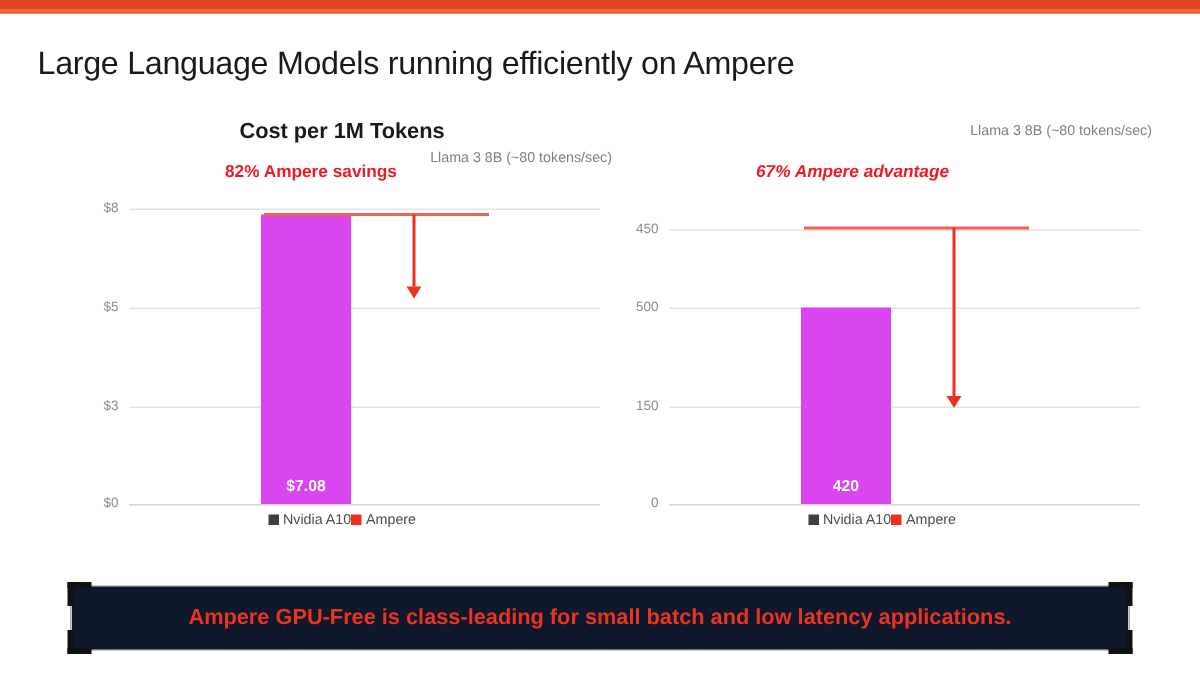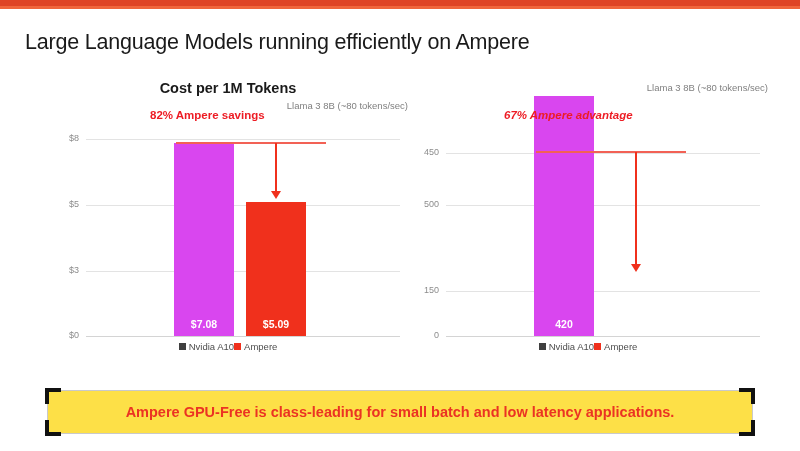--- a/index.html
+++ b/index.html
@@ -187,21 +187,21 @@
   .legend-swatch.nvidia { background: #3F3F3F; }
   .legend-swatch.ampere { background: #F0301C; }
 
   
   #callout {
     position: absolute;
     left: 47px;
     top: 390px;
     width: 706px;
     height: 44px;
-    background: #fde047;
+    background: #0f172a;
     border: 1px solid #c9c9c9;
     box-sizing: border-box;
     display: flex;
     align-items: center;
     justify-content: center;
   }
   #callout-text {
     font-size: 14.5px;
     font-weight: bold;
     color: #EB3323;
@@ -252,23 +252,20 @@
       <span class="tick-label">$0</span>
       <span class="grid-line baseline"></span>
     </div>
 
     <div class="bars-wrap">
 
       <div class="bar bar-nvidia" style="height:193px;">
         <span class="bar-value">$7.08</span>
       </div>
 
-      <div class="bar bar-ampere" style="height:134px;">
-        <span class="bar-value">$5.09</span>
-      </div>
 
       <div class="annot-text" style="left:64px;">82% Ampere savings</div>
       <div class="annot-connector" style="left:90px; top:11px; width:150px;"></div>
       <div class="annot-arrow-line" style="left:189px; top:12px; height:48px;"></div>
       <div class="annot-arrow-head" style="left:185px; top:60px;"></div>
     </div>
   </div>
 
   <div class="legend">
     <span class="legend-item">
@@ -287,32 +284,32 @@
 
   <div class="plot-area">
     <div class="grid-row" style="top:22px;">
       <span class="tick-label">450</span>
       <span class="grid-line"></span>
     </div>
     <div class="grid-row" style="top:74px;">
       <span class="tick-label">500</span>
       <span class="grid-line"></span>
     </div>
-    <div class="grid-row" style="top:140px;margin-top:20px;">
+    <div class="grid-row" style="top:140px;">
       <span class="tick-label">150</span>
       <span class="grid-line"></span>
     </div>
     <div class="grid-row" style="top:205px;">
       <span class="tick-label">0</span>
       <span class="grid-line baseline"></span>
     </div>
 
     <div class="bars-wrap">
 
-      <div class="bar bar-nvidia" style="height:240px;">
+      <div class="bar bar-nvidia" style="height:131px;">
         <span class="bar-value">420</span>
       </div>
 
 
       <div class="annot-text" style="left:58px;font-style:italic;">67% Ampere advantage</div>
       <div class="annot-connector" style="left:90px; top:20px; width:150px;"></div>
       <div class="annot-arrow-line" style="left:189px; top:21px; height:112px;"></div>
       <div class="annot-arrow-head" style="left:185px; top:133px;"></div>
     </div>
   </div>

